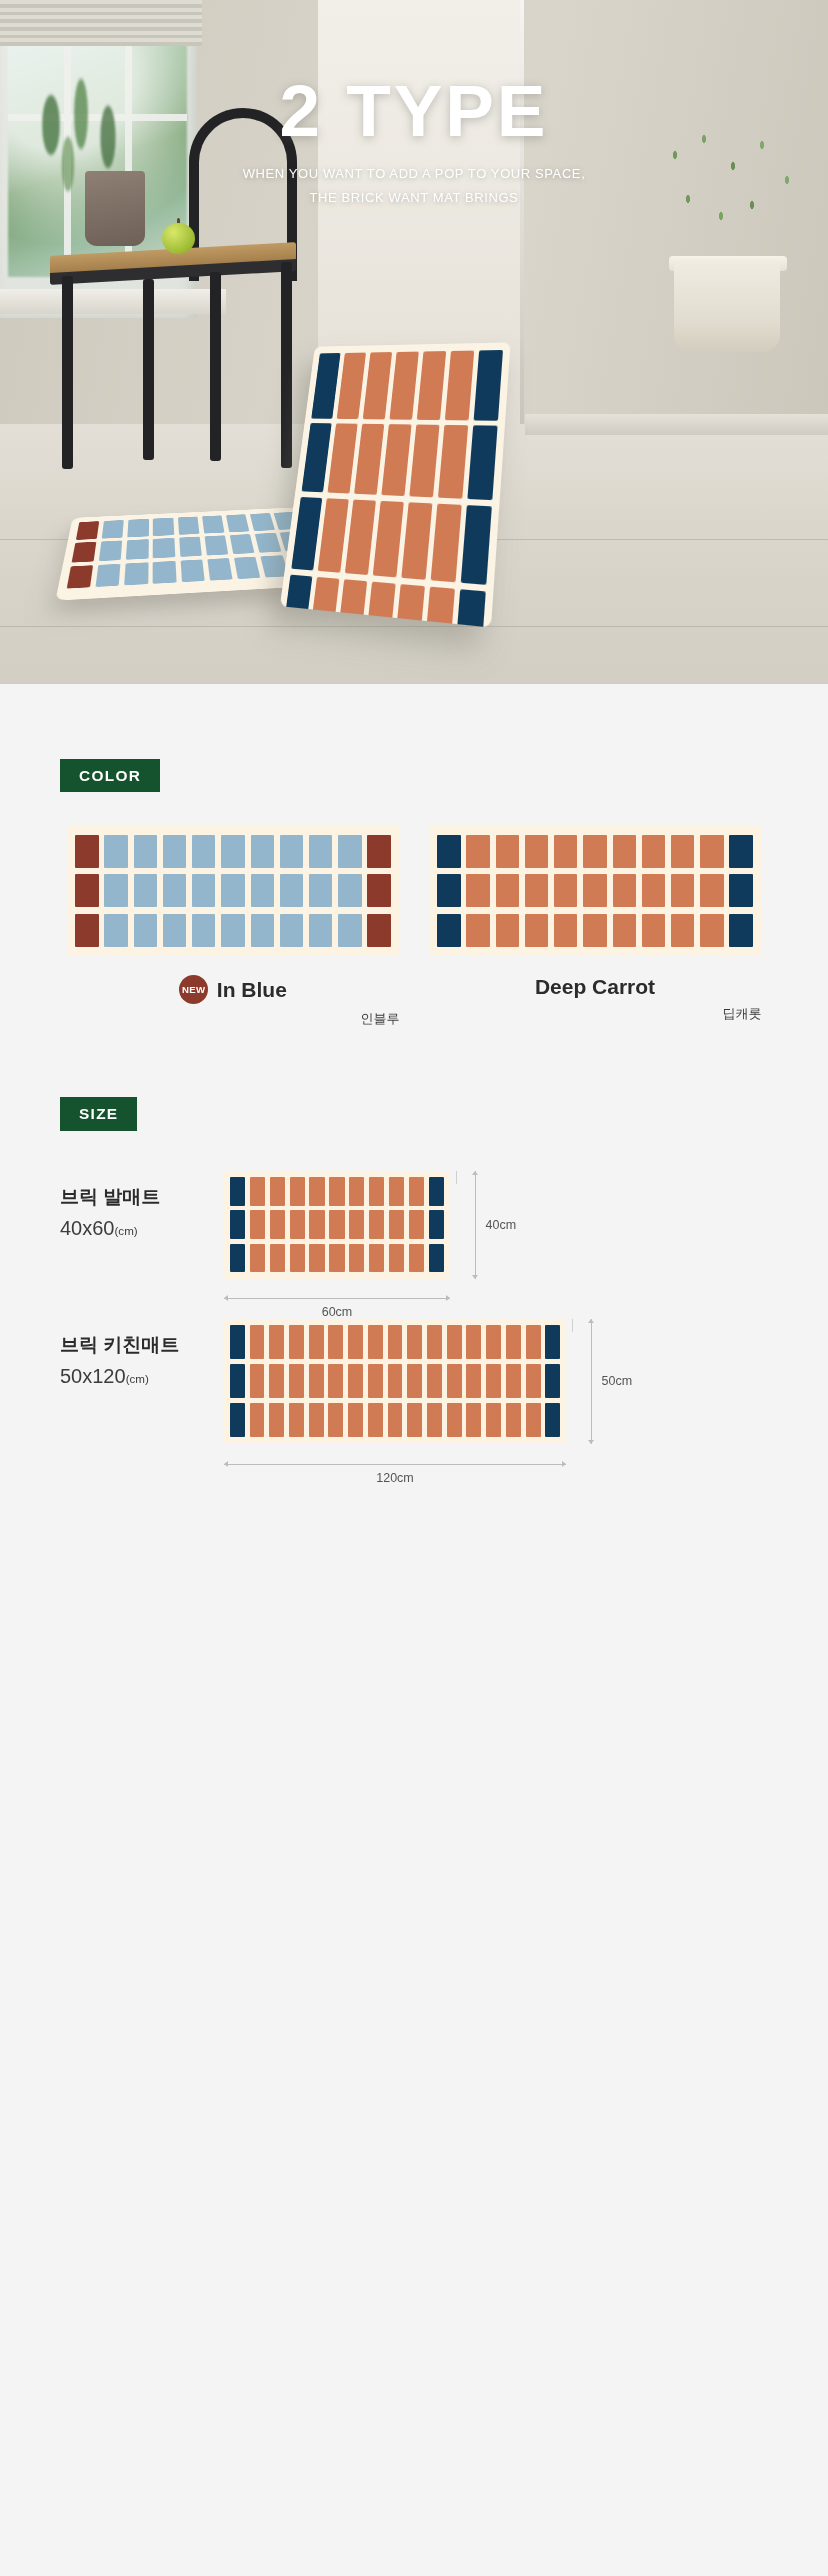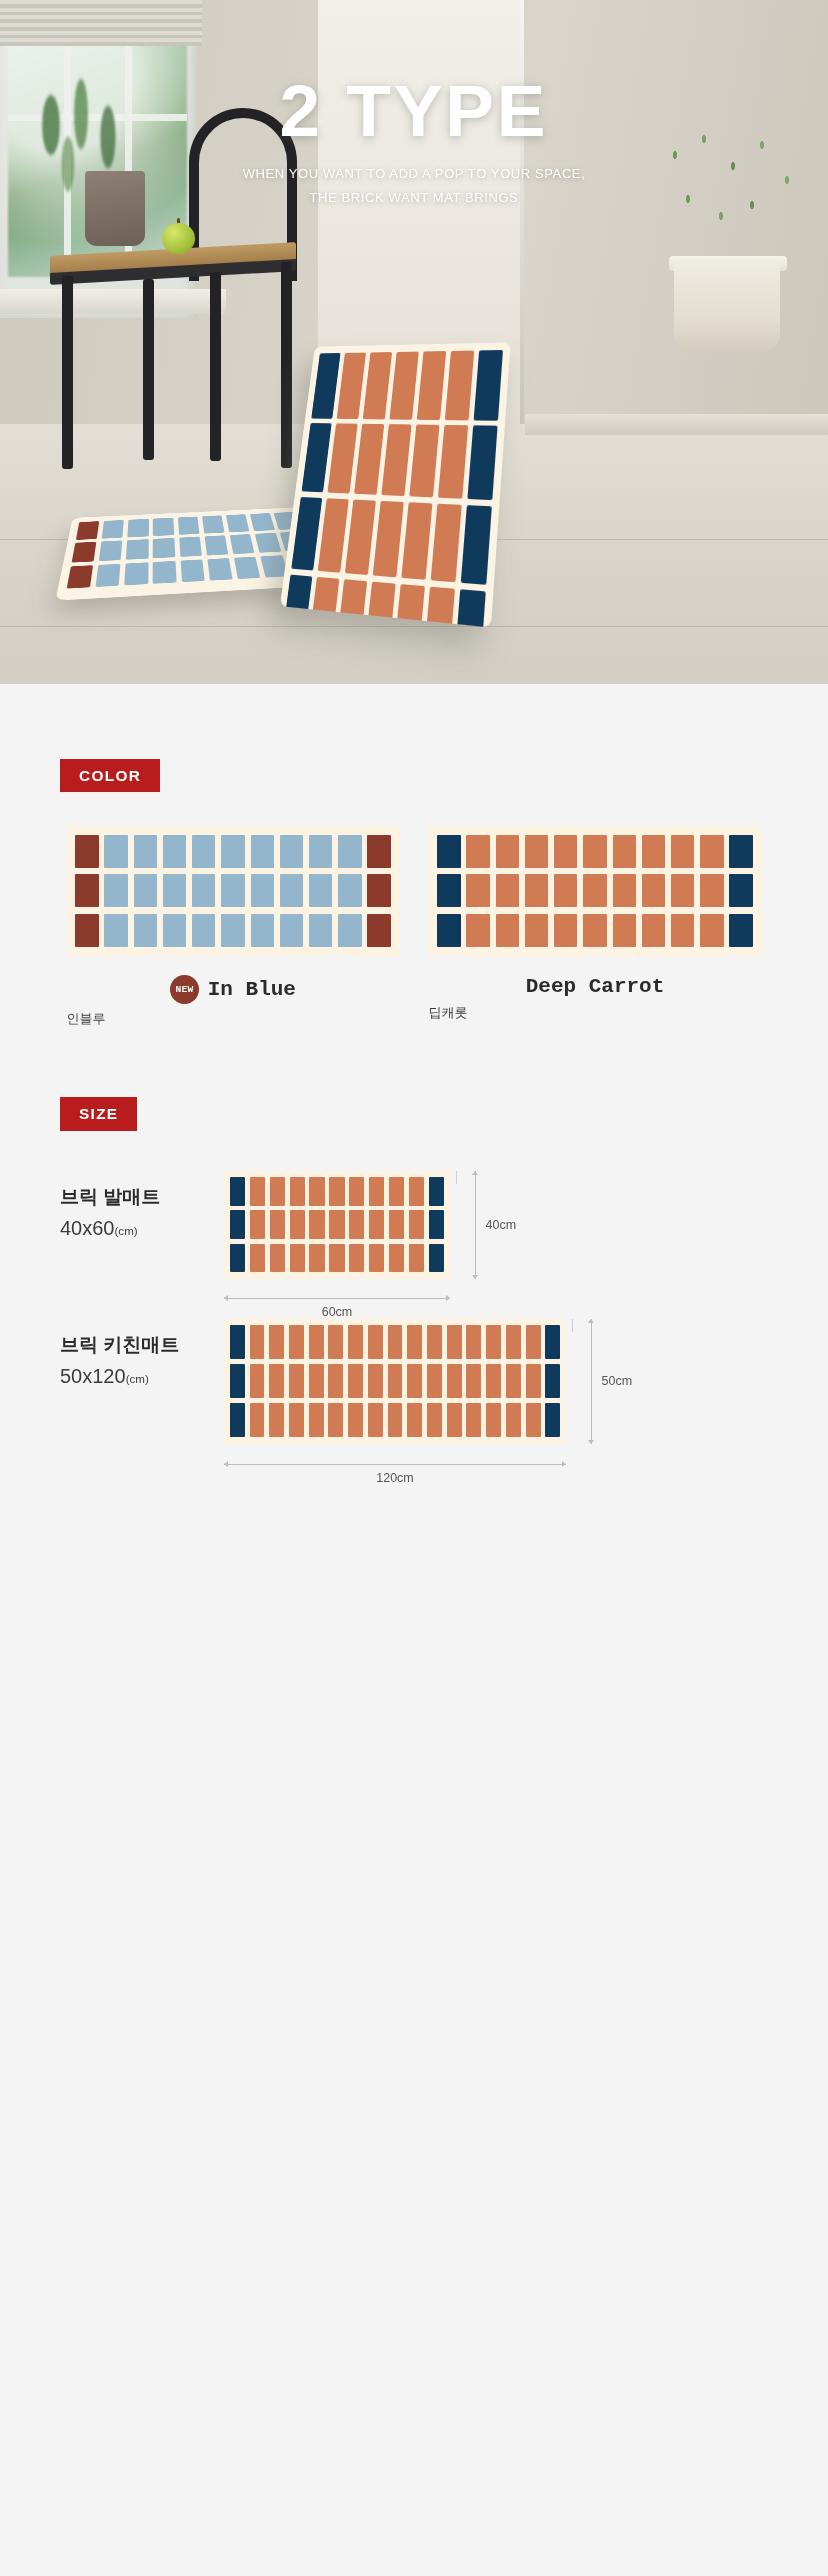--- a/index.html
+++ b/index.html
@@ -176,49 +176,49 @@
     font-size: 13px;
     letter-spacing: 0.6px;
     line-height: 24px;
     text-shadow: 0 1px 4.8px rgba(90,88,80,.4);
   }
 
   
   .info { background: #f4f4f4; padding: 75px 0 67px; }
   .tag {
     display: inline-block;
-    background: #b91c1c; color: #fff;
+    background: #14532d; color: #fff;
     font-size: 15.4px; font-weight: bold; letter-spacing: 1.3px;
     padding: 7.7px 19px;
   }
   .sec-head { margin-left: 60px; }
 
   .swatches { display: flex; justify-content: center; gap: 29px; margin-top: 33px; }
-  .swatch-col { width: 333px; font-family: Liberation Mono, monospace; }
+  .swatch-col { width: 333px; }
   .swatch {
     width: 333px; height: 131px;
     background: #fcf3e3;
     padding: 9.6px 8.7px;
     display: flex; flex-direction: column; gap: 6.7px;
     border-radius: 1.9px;
   }
   .sw-row { display: flex; gap: 5.8px; flex: 1; }
   .sw-brick { flex: 1; border-radius: 1px; }
   .sw-name {
     margin-top: 19px; text-align: center;
     font-size: 21px; font-weight: bold; color: #2b2b2b;
     display: flex; align-items: center; justify-content: center; gap: 8.7px;
   }
   .new-badge {
     width: 29px; height: 29px; border-radius: 50%;
     background: #8B3A2B; color: #fff;
     font-size: 9.6px; font-weight: bold; letter-spacing: 0.3px;
     display: flex; align-items: center; justify-content: center;
   }
-  .sw-ko { margin-top: 5.8px; text-align: left; font-size: 13px; color: #3a3a3a; }
+  .sw-ko { margin-top: 5.8px; text-align: right; font-size: 13px; color: #3a3a3a; }
 
   .size-block { margin-top: 69px; }
   .notices { margin: 21px 0 0 60px; font-size: 12.5px; color: #6a6a6a; line-height: 24px; }
 
   .size-row { display: flex; align-items: flex-start; margin-top: 40px; padding-left: 60px; }
   .size-label { width: 164px; padding-top: 13.5px; }
   .size-label .ko { font-size: 19px; font-weight: bold; color: #2b2b2b; }
   .size-label .dim { font-size: 20px; color: #3c3c3c; margin-top: 6.7px; }
   .size-label .dim .unit { font-size: 11.6px; }
 

